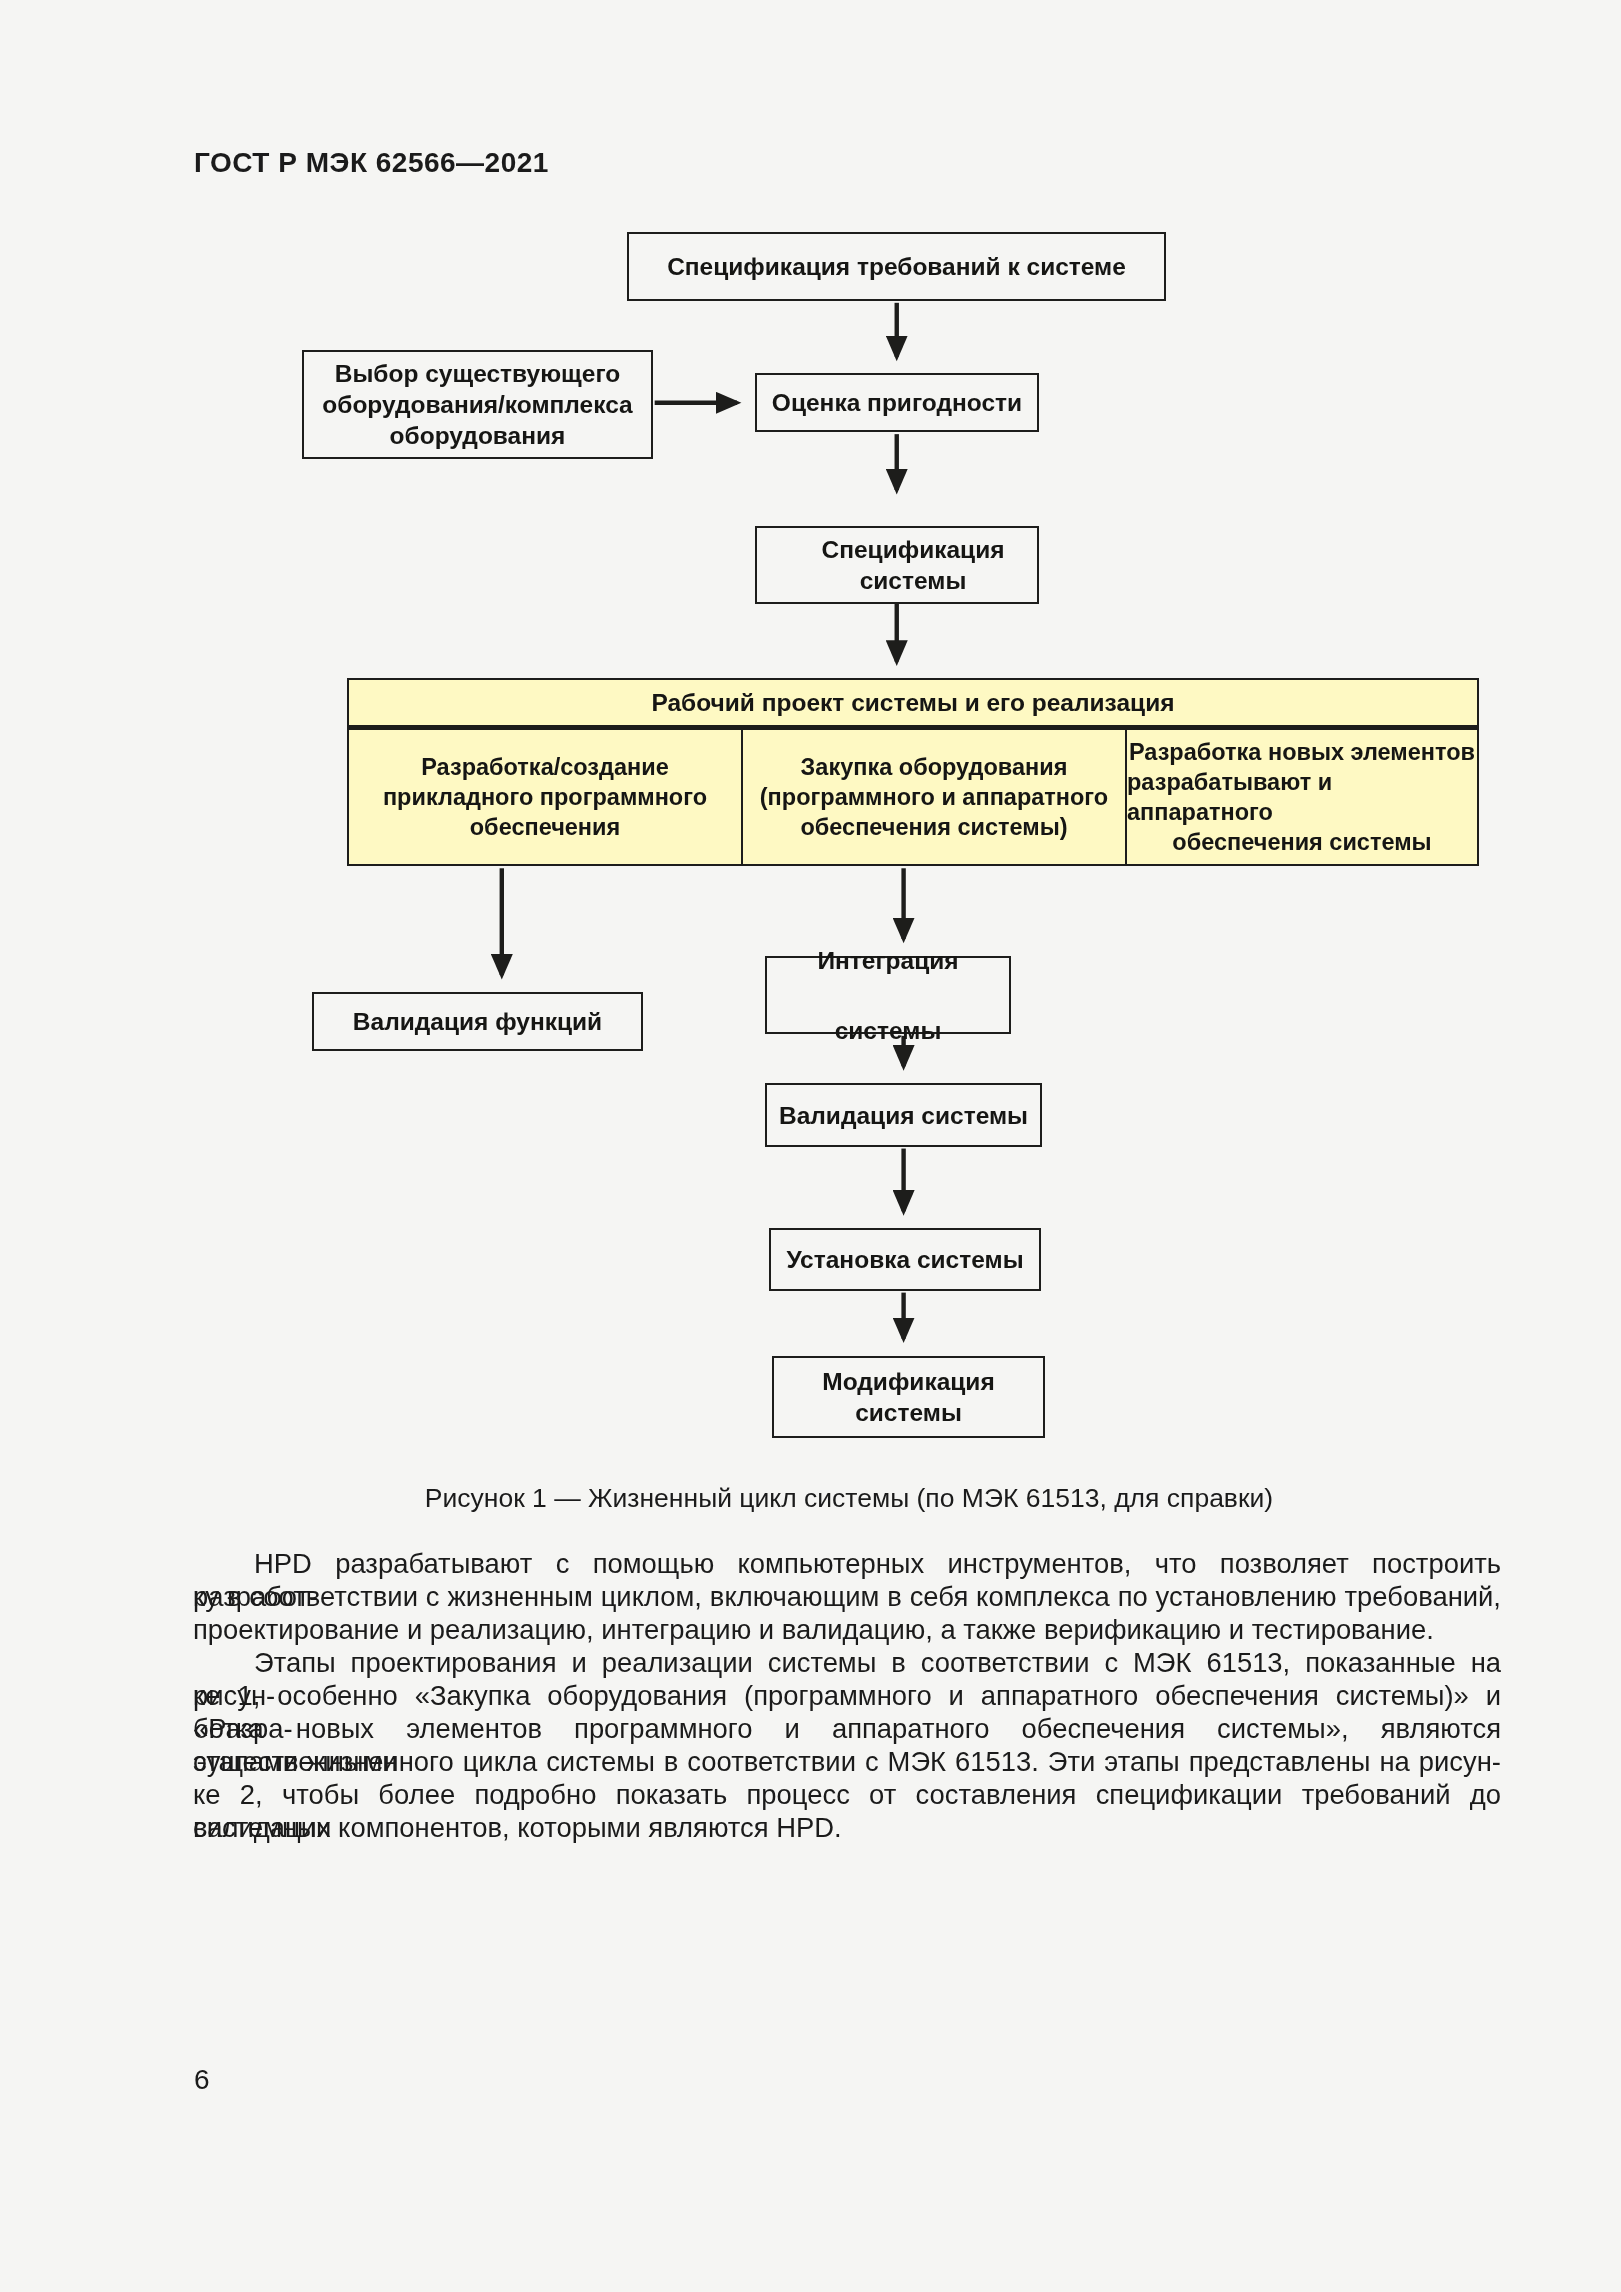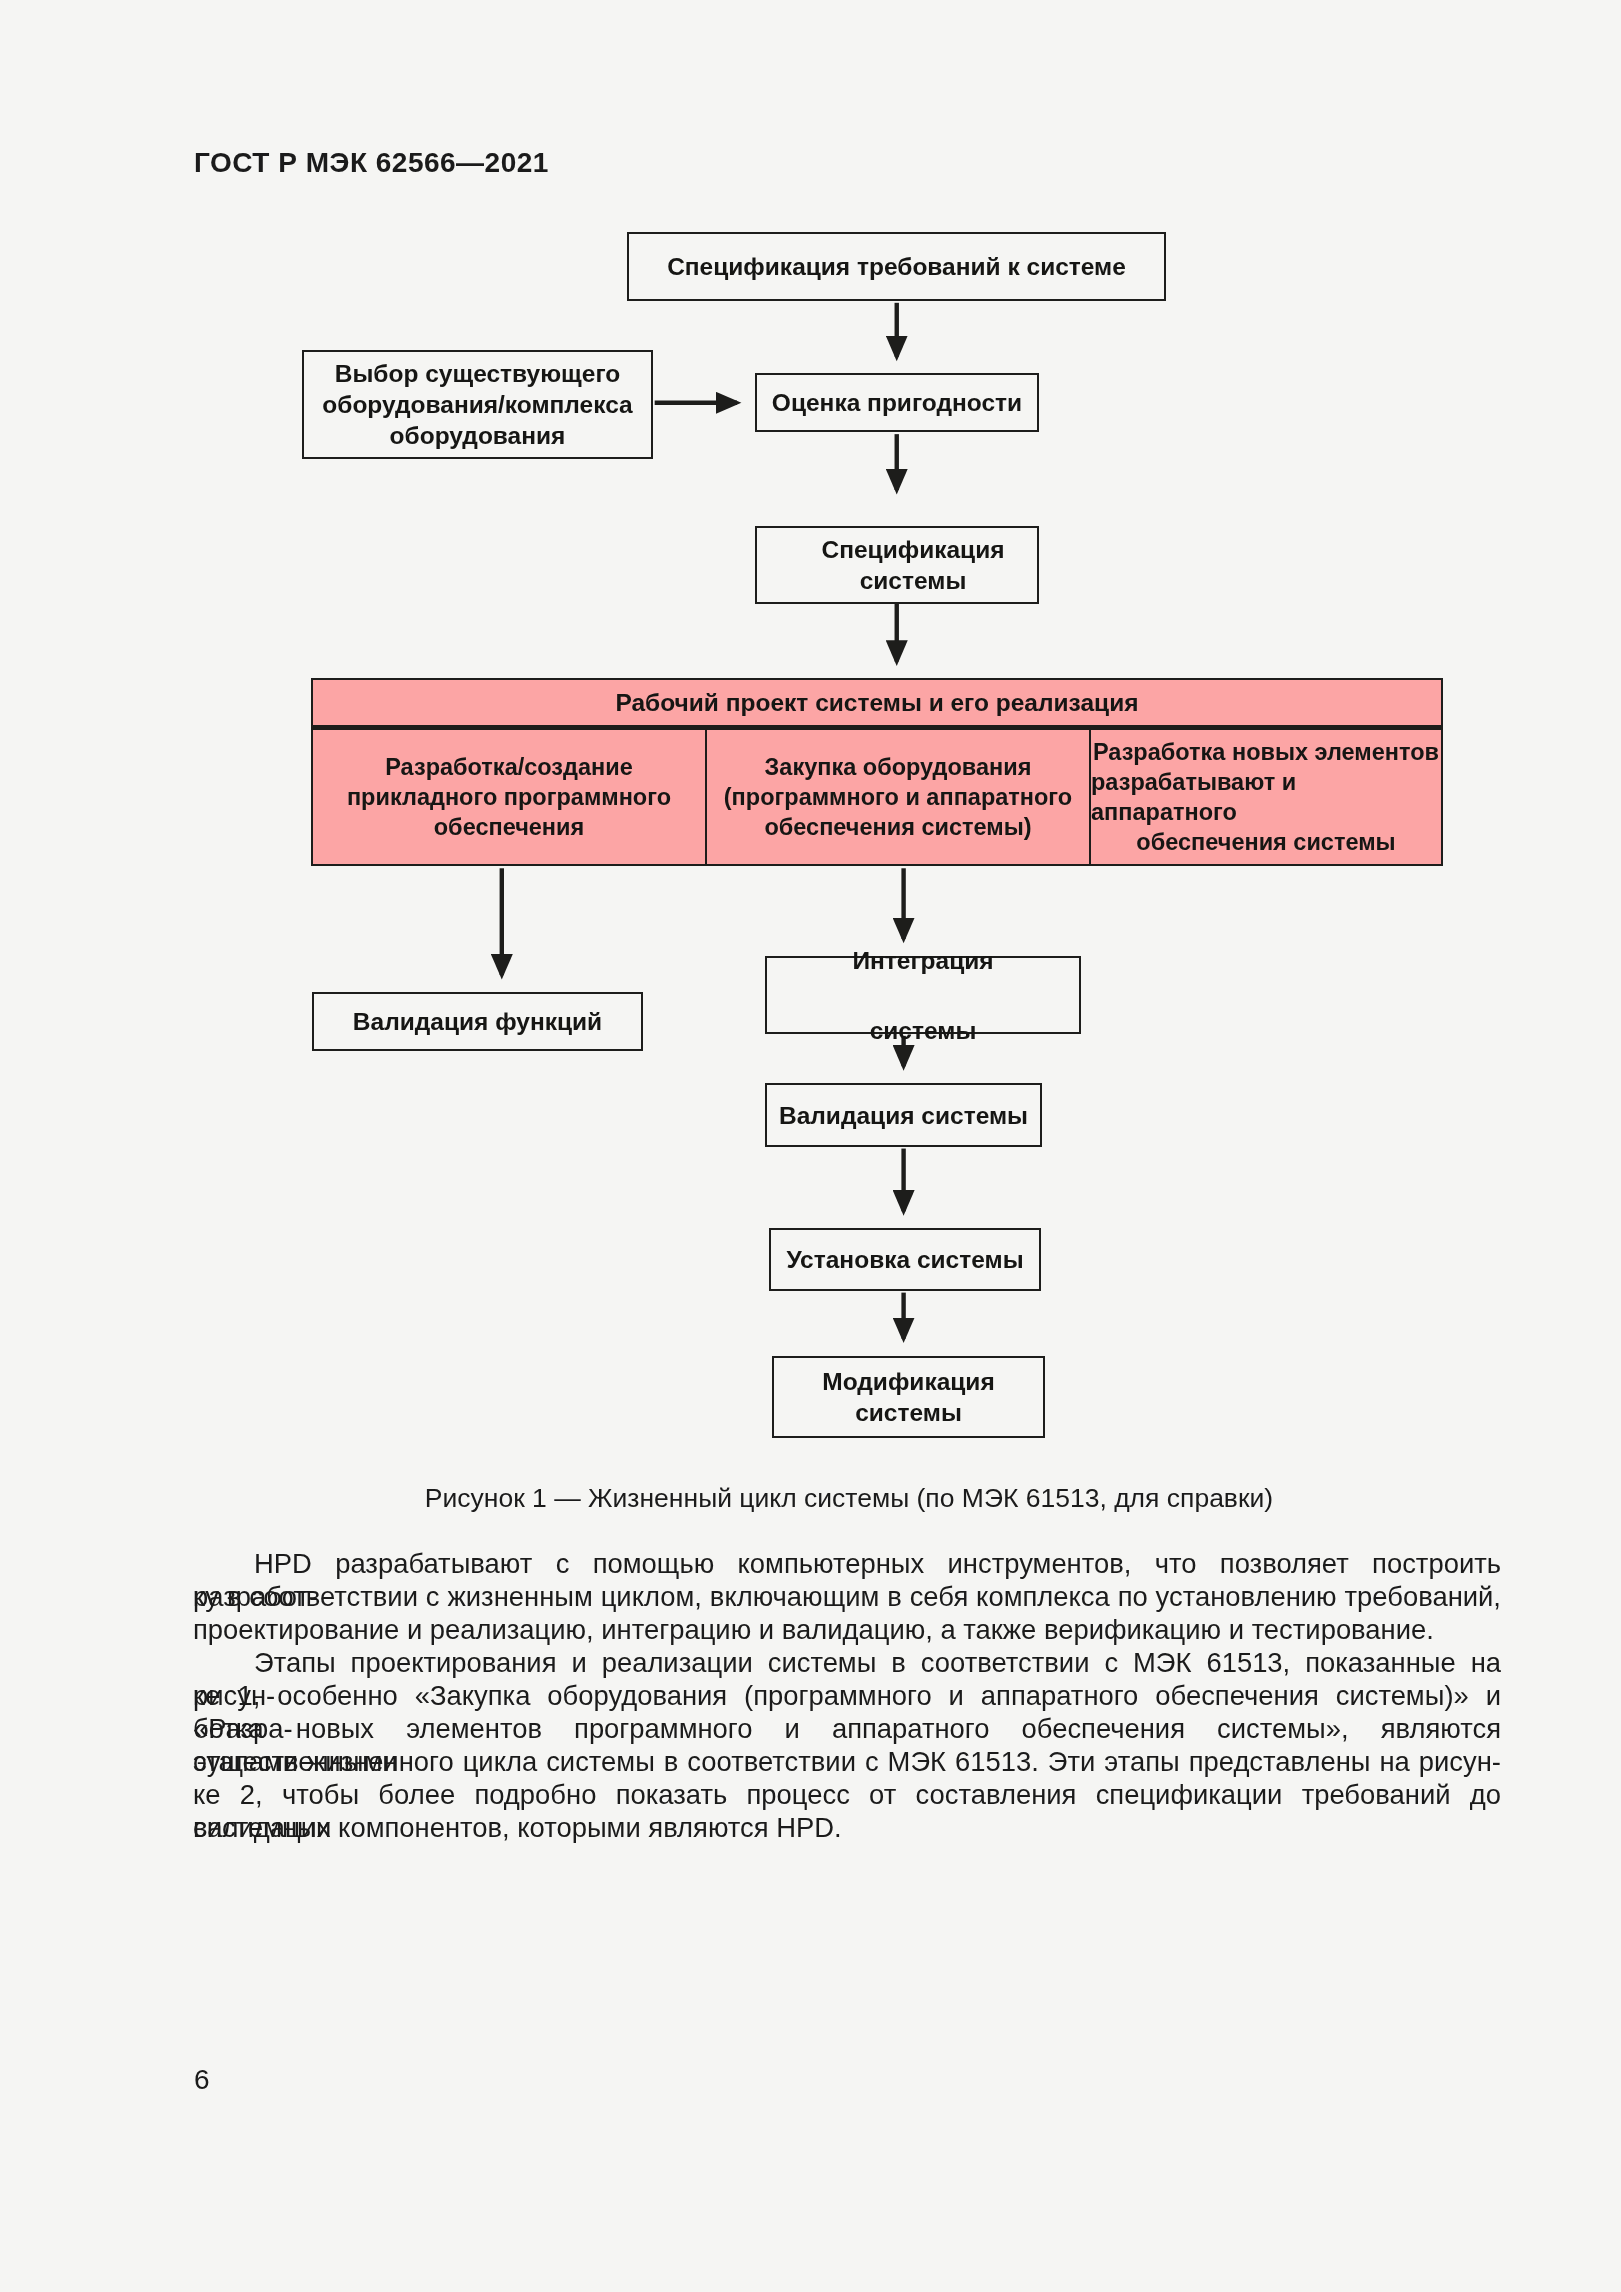--- a/index.html
+++ b/index.html
@@ -18,21 +18,21 @@
   .node{
     position:absolute;box-sizing:border-box;
     border:2px solid #1d1d1b;background:#f5f5f3;
     display:flex;flex-direction:column;justify-content:center;align-items:center;
     text-align:center;font-weight:bold;font-size:24.5px;line-height:31px;
     color:#161614;
   }
   .node.thick{border-width:2.9px;}
   .bigbox{
     position:absolute;box-sizing:border-box;
-    border:2.9px solid #1d1d1b;background:#fca5a5;
+    border:2.9px solid #1d1d1b;background:#fef9c3;margin-left:36px;
   }
   .bighead{
     height:50px;border-bottom:5.9px solid #1d1d1b;box-sizing:border-box;
     display:flex;align-items:center;justify-content:center;
     font-weight:bold;font-size:24.5px;color:#161614;
   }
   .bigcols{display:flex;height:calc(100% - 50px);}
   .cell{
     box-sizing:border-box;
     display:flex;flex-direction:column;justify-content:center;align-items:center;
@@ -116,21 +116,21 @@
       <div>разрабатывают и аппаратного</div>
       <div>обеспечения системы</div>
     </div>
   </div>
 </div>
 
 <div class="node" style="left:312px;top:992px;width:331px;height:59px;">
   <div>Валидация функций</div>
 </div>
 
-<div class="node" style="left:765px;top:956px;width:316px;height:78px;gap:39px;">
+<div class="node" style="left:765px;top:956px;width:246px;height:78px;gap:39px;">
   <div>Интеграция</div>
   <div>системы</div>
 </div>
 
 <div class="node thick" style="left:765px;top:1083px;width:277px;height:64px;">
   <div>Валидация системы</div>
 </div>
 
 <div class="node" style="left:769px;top:1228px;width:272px;height:63px;text-align:center;">
   <div>Установка системы</div>

